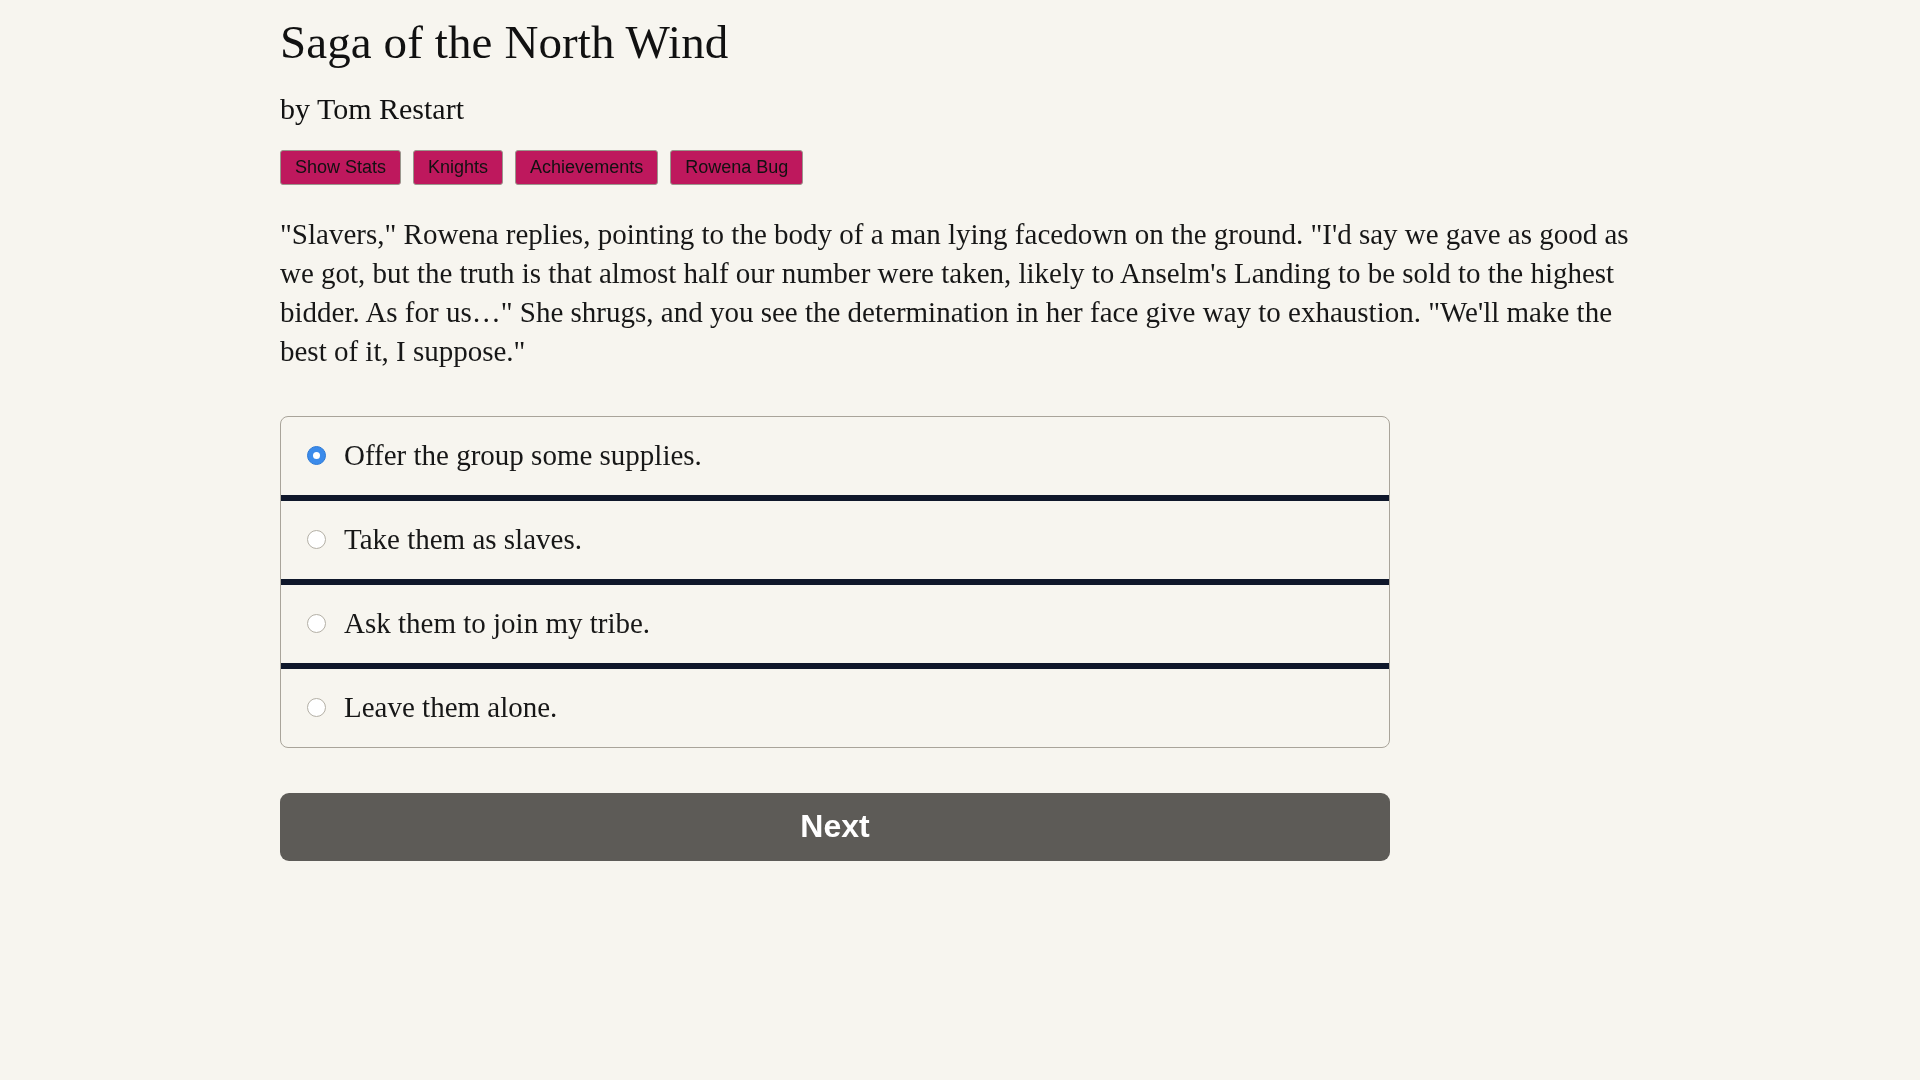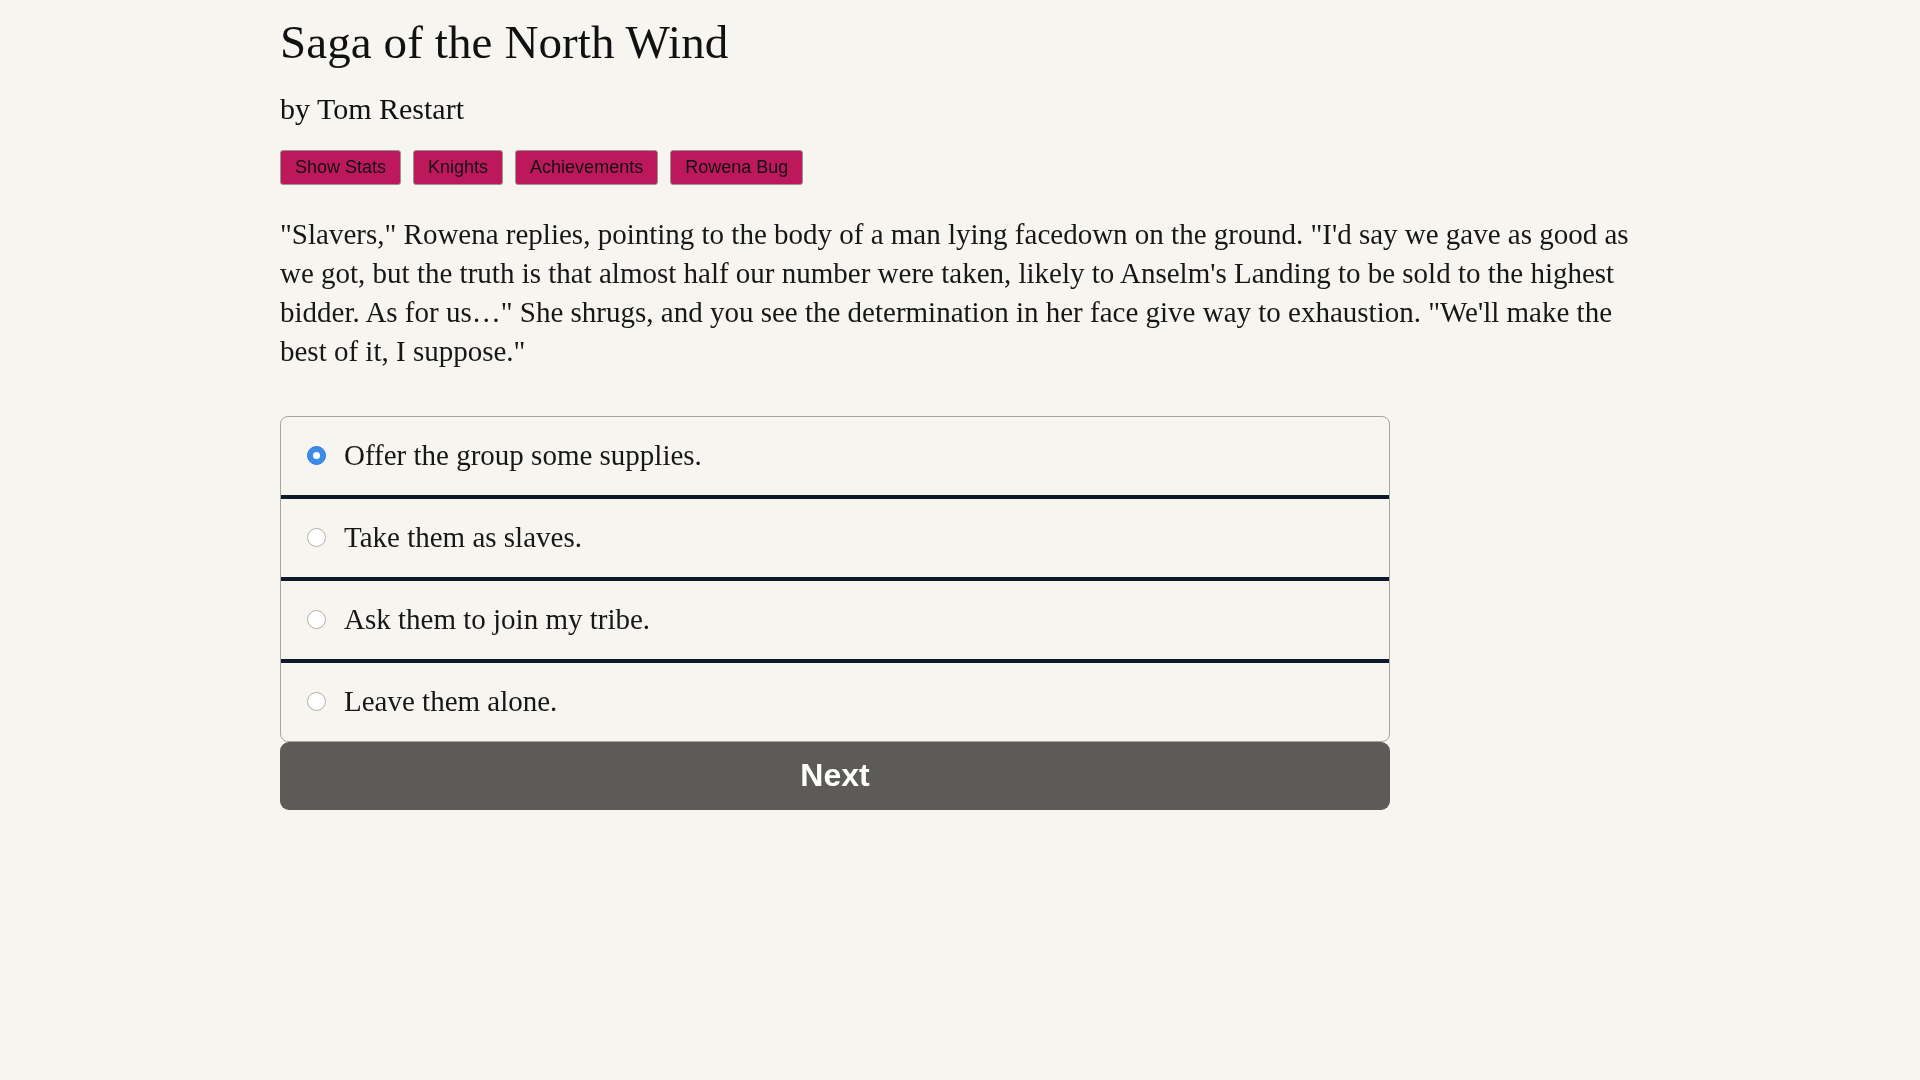--- a/index.html
+++ b/index.html
@@ -76,21 +76,21 @@
     background: #f7f5ef;
     width: 1110px;
     box-sizing: border-box;
     overflow: hidden;
   }
   .choice {
     display: flex;
     align-items: center;
     gap: 18px;
     padding: 22px 26px;
-    border-bottom: 4px solid #0f172a;
+    border-bottom: 6px solid #0f172a;
     cursor: pointer;
     min-height: 34px;
   }
   .choice:last-child {
     border-bottom: none;
     align-items: center;
   }
   .radio {
     width: 19px;
     height: 19px;
@@ -117,20 +117,21 @@
     border-radius: 50%;
     background: #ffffff;
   }
   .choice-label {
     font-family: "Liberation Serif", serif;
     font-size: 29px;
     color: #171717;
     line-height: 1.1;
   }
   .next-button {
+    margin-top: 45px;
     width: 1110px;
     height: 68px;
     background: #5d5b57;
     border: none;
     border-radius: 9px;
     color: #ffffff;
     font-family: "Liberation Sans", sans-serif;
     font-weight: bold;
     font-size: 32px;
     cursor: pointer;

